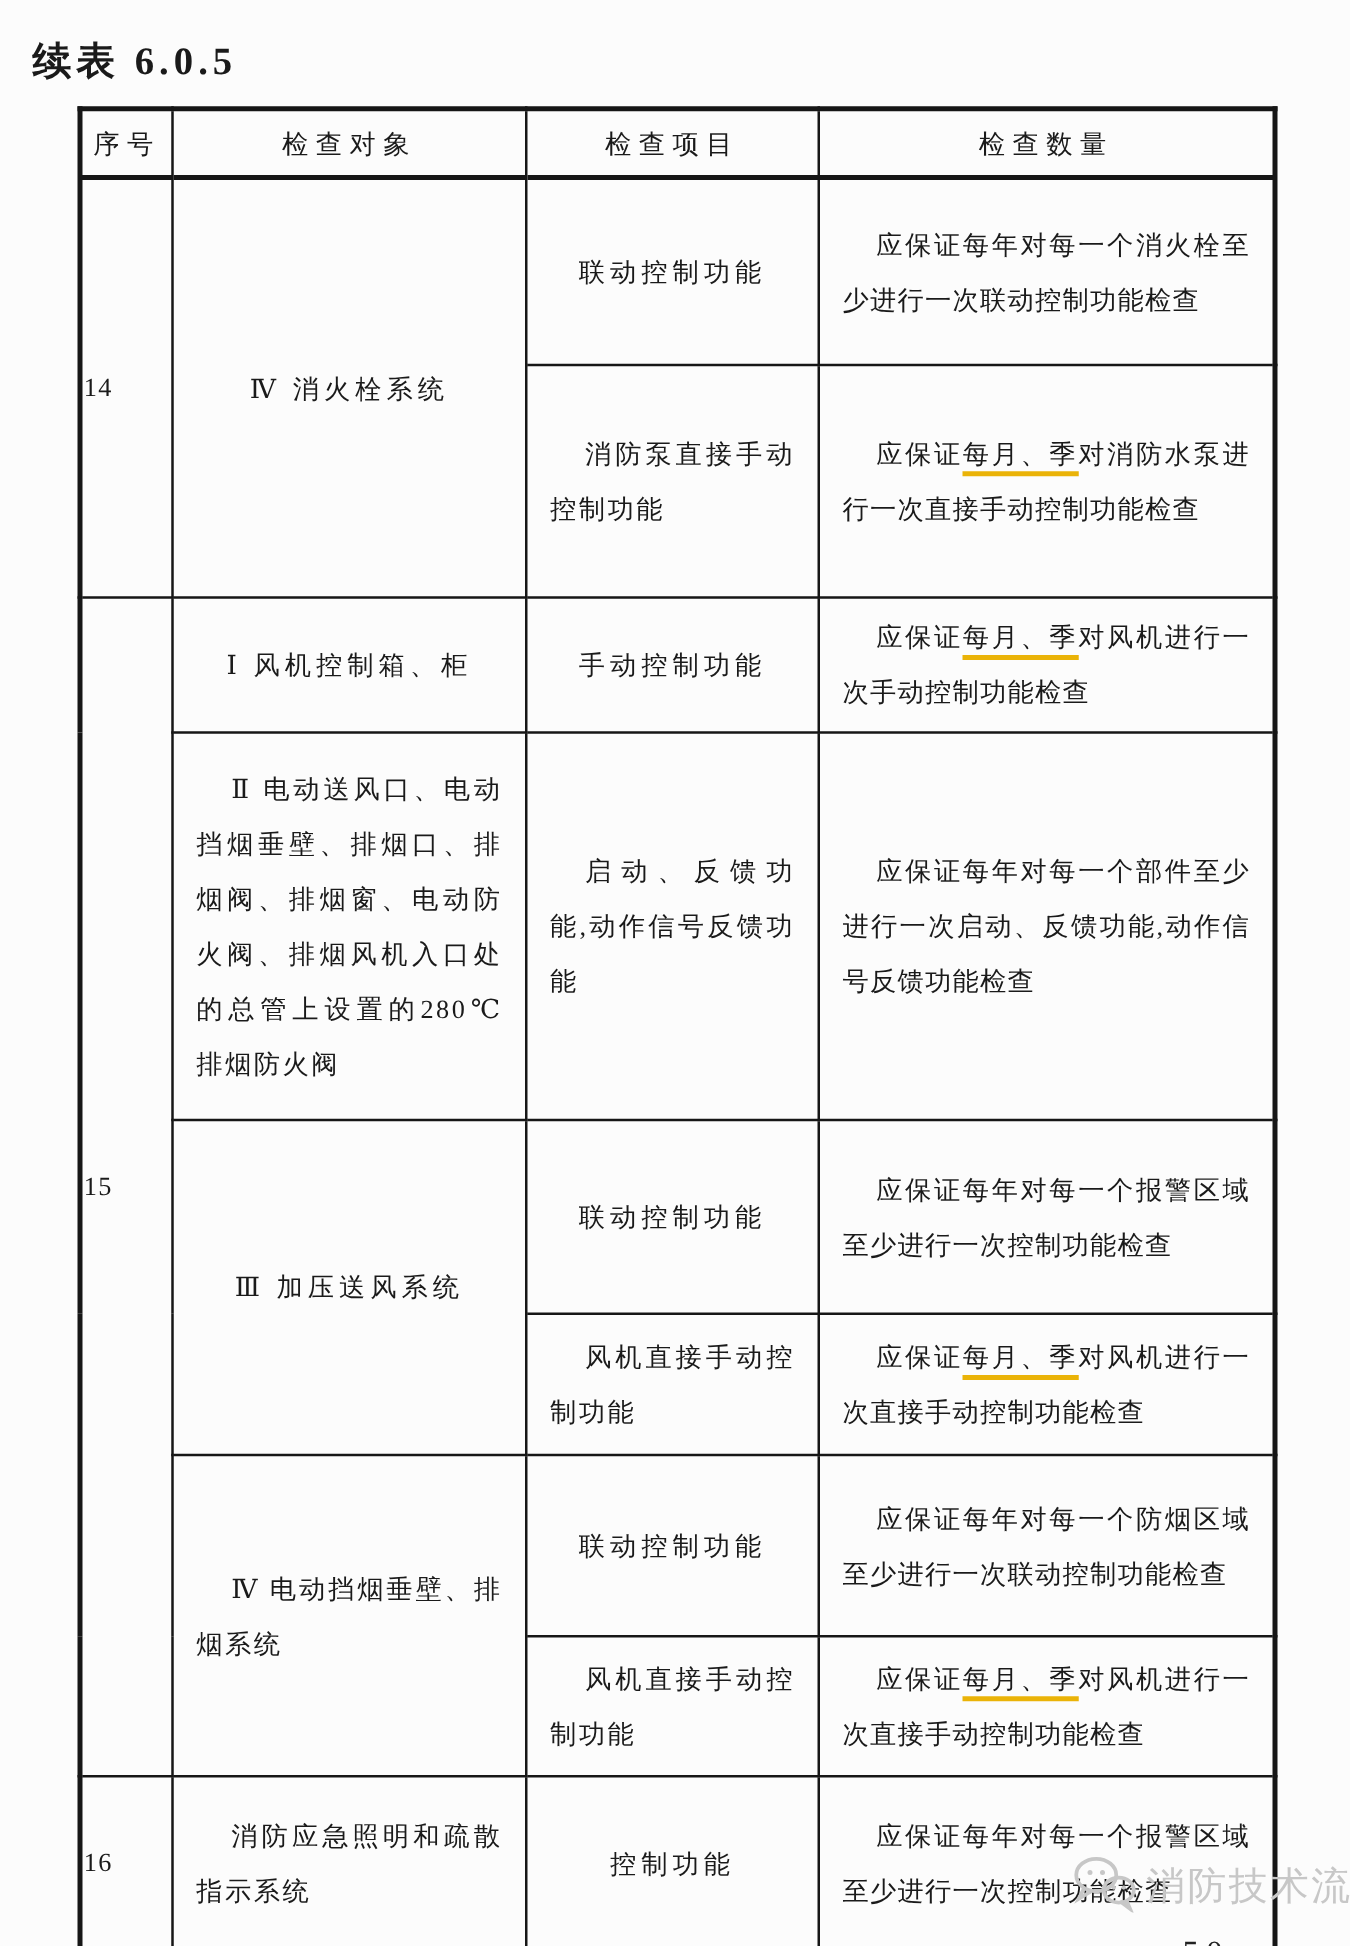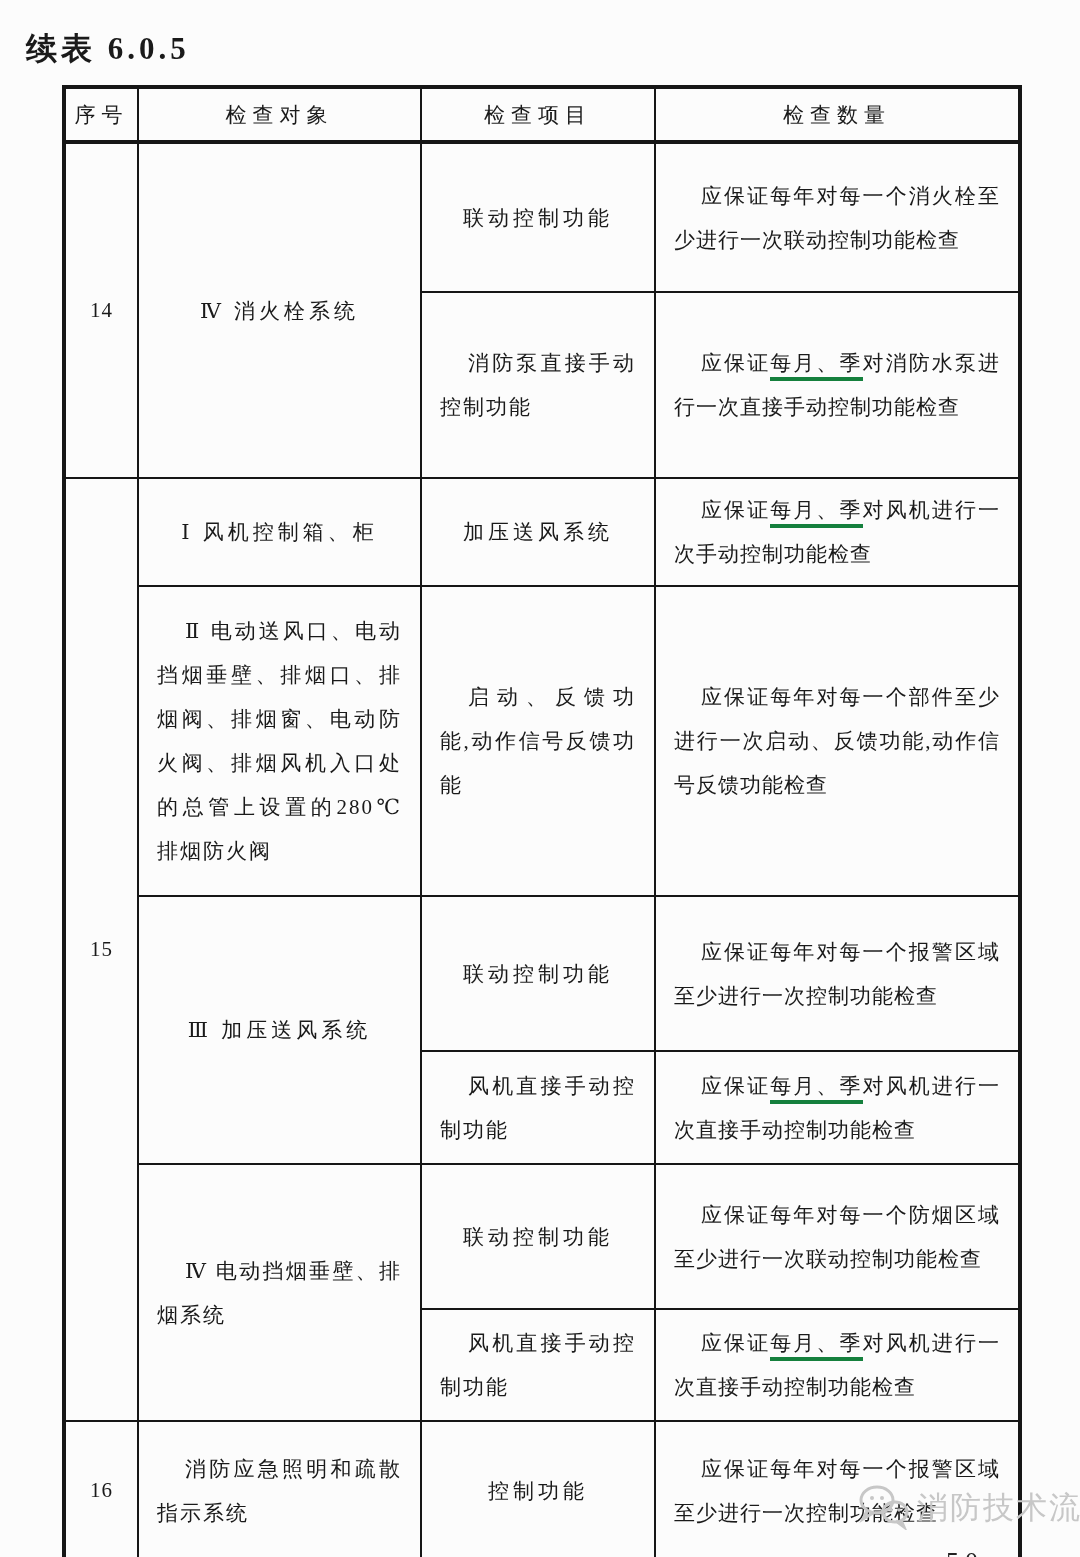--- a/index.html
+++ b/index.html
@@ -37,31 +37,31 @@
   }
   tr.r0{height:150px}
   tr.r1{height:186px}
   tr.r2{height:108px}
   tr.r3{height:310px}
   tr.r4{height:155px}
   tr.r5{height:113px}
   tr.r6{height:145px}
   tr.r7{height:112px}
   tr.r8{height:140px}
-  td.seq{text-align:center;font-size:26px;letter-spacing:1px}
+  td.seq{font-size:26px;letter-spacing:1px}
   td.c{text-align:center;letter-spacing:4px;line-height:44px;padding:0 16px}
   td.j{text-align:justify;letter-spacing:2px;line-height:44px;padding:4px 18px}
   td.j, td.qty{text-justify:inter-character}
   td.j{text-indent:28px}
   td.qty{
     text-align:justify;text-indent:27px;
     letter-spacing:1px;line-height:44px;
     padding:4px 18px;
   }
-  .redline{border-bottom:4px solid #15803d;padding-bottom:2px}
+  .redline{border-bottom:4px solid #eab308;padding-bottom:2px}
   .watermark{
     position:absolute;left:856px;top:1482px;
     display:flex;align-items:center;gap:7px;
     color:#c7c7c7;z-index:5;
   }
   .watermark .wm-text{
     font-size:31px;letter-spacing:2px;white-space:nowrap;
     font-family:"Liberation Serif","DejaVu Serif",serif;
   }
   .pagenum{
@@ -98,21 +98,21 @@
         <td class="c">联动控制功能</td>
         <td class="qty"><span>应保证每年对每一个消火栓至少进行一次联动控制功能检查</span></td>
       </tr>
       <tr class="r1">
         <td class="j">消防泵直接手动控制功能</td>
         <td class="qty"><span>应保证</span><span class="redline">每月、季</span><span>对消防水泵进行一次直接手动控制功能检查</span></td>
       </tr>
       <tr class="r2">
         <td class="seq" rowspan="6">15</td>
         <td class="c">Ⅰ 风机控制箱、柜</td>
-        <td class="c">加压送风系统</td>
+        <td class="c">手动控制功能</td>
         <td class="qty"><span>应保证</span><span class="redline">每月、季</span><span>对风机进行一次手动控制功能检查</span></td>
       </tr>
       <tr class="r3">
         <td class="j">Ⅱ 电动送风口、电动挡烟垂壁、排烟口、排烟阀、排烟窗、电动防火阀、排烟风机入口处的总管上设置的280℃排烟防火阀</td>
         <td class="j">启动、反馈功能,动作信号反馈功能</td>
         <td class="qty"><span>应保证每年对每一个部件至少进行一次启动、反馈功能,动作信号反馈功能检查</span></td>
       </tr>
       <tr class="r4">
         <td class="c" rowspan="2">Ⅲ 加压送风系统</td>
         <td class="c">联动控制功能</td>

